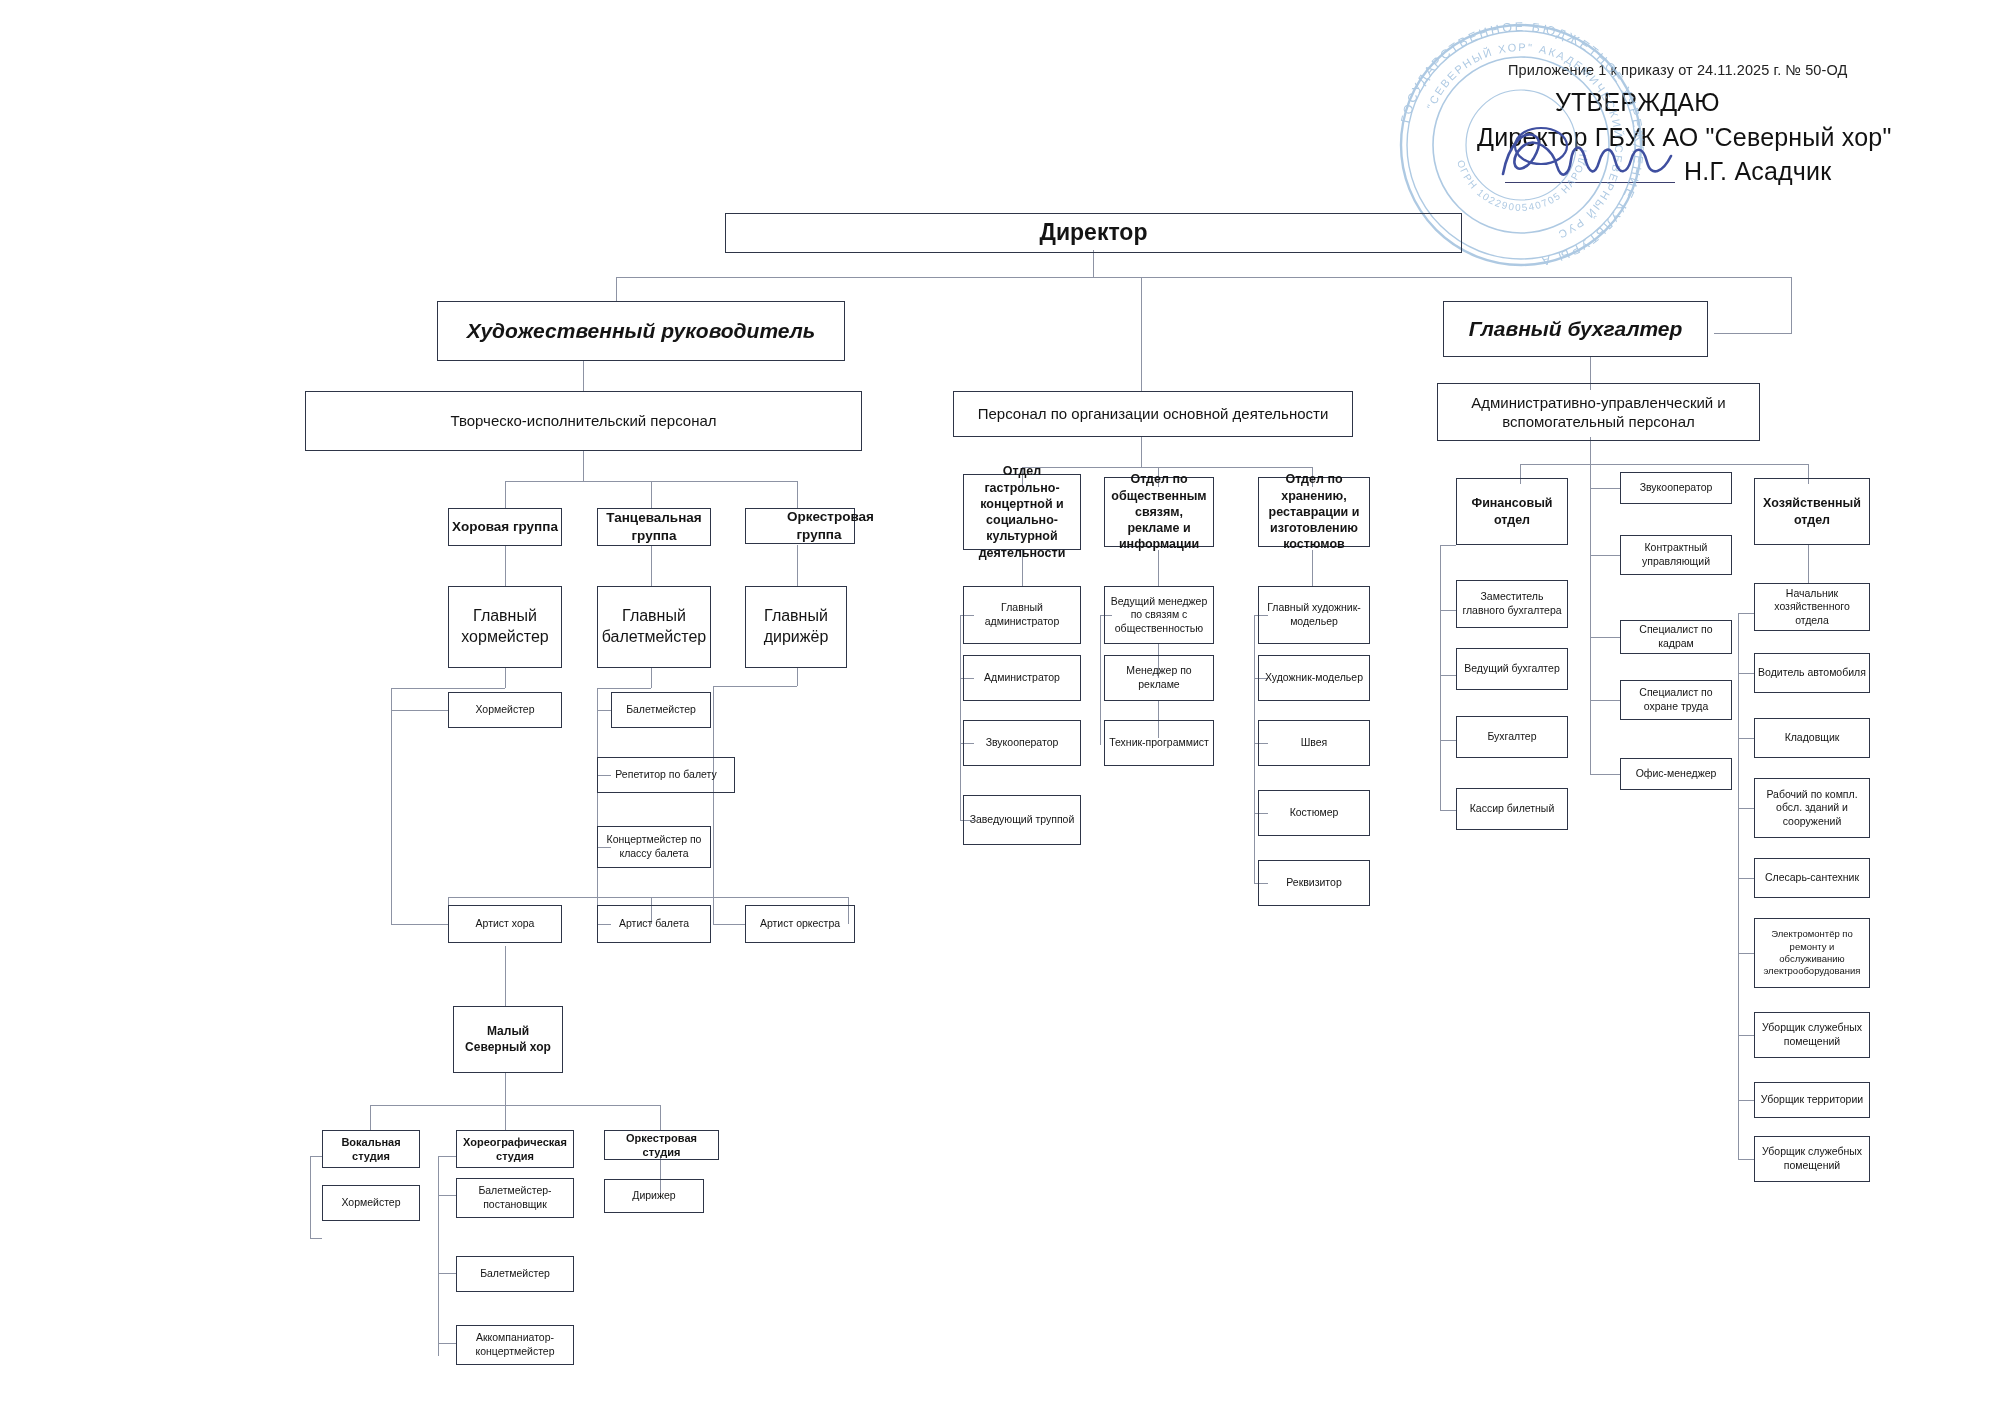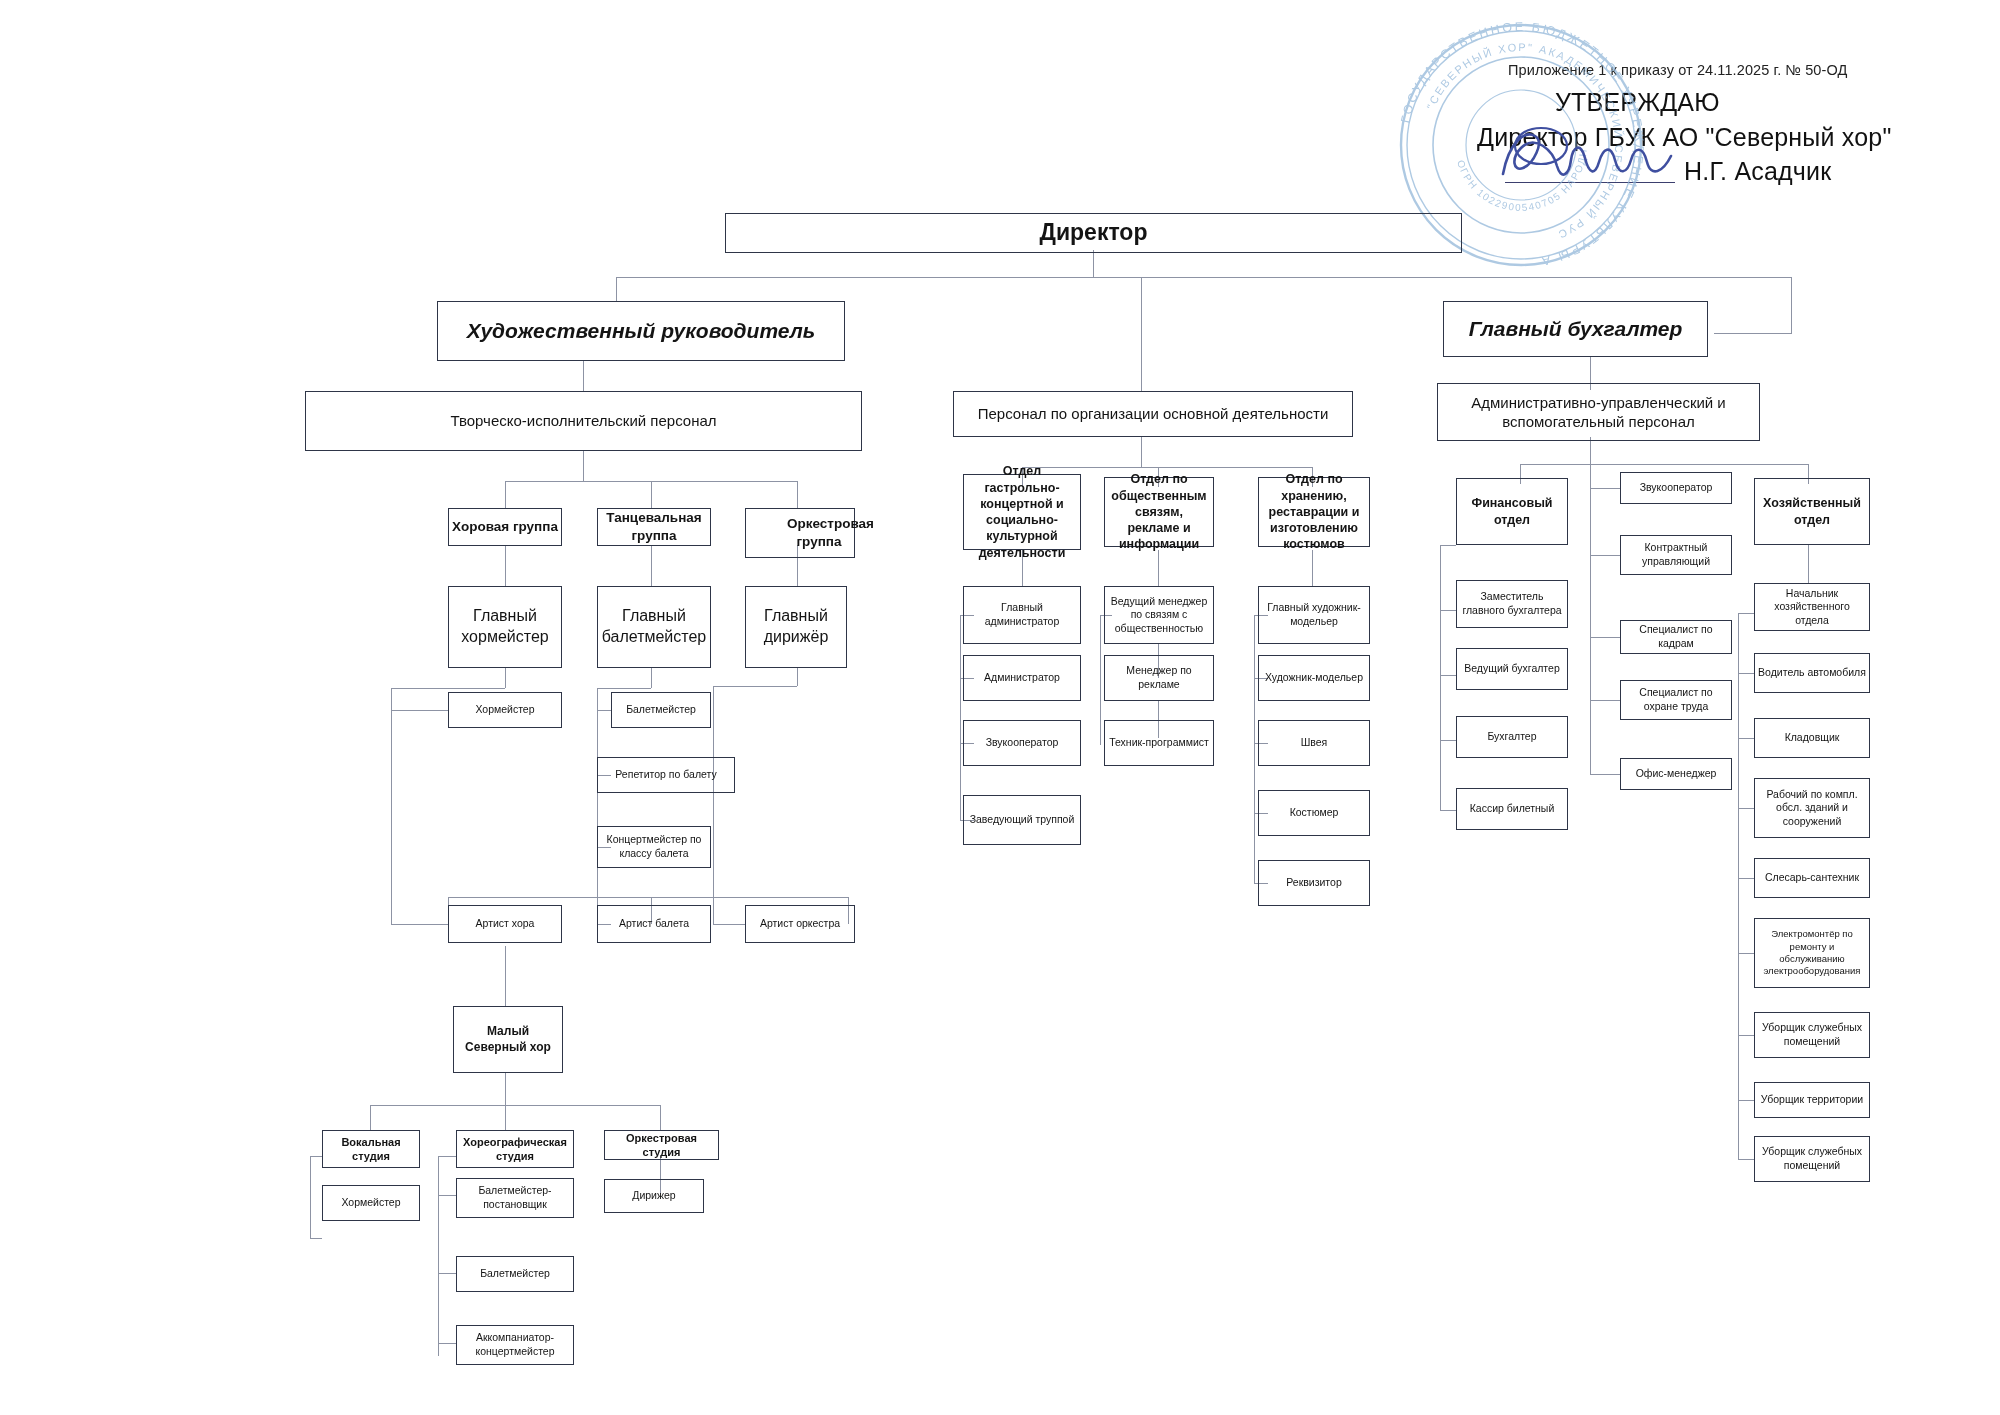--- a/index.html
+++ b/index.html
@@ -274,21 +274,21 @@
   <div class="node t-l2" style="left:1437px;top:383px;width:323px;height:58px;">
     <span>Административно-управленческий и вспомогательный персонал</span>
   </div>
 
   <div class="node t-grp" style="left:448px;top:508px;width:114px;height:38px;">
     <span>Хоровая группа</span>
   </div>
   <div class="node t-grp" style="left:597px;top:508px;width:114px;height:38px;">
     <span>Танцевальная группа</span>
   </div>
-  <div class="node t-grp" style="left:745px;top:508px;width:110px;height:50px;padding-left:41px;">
+  <div class="node t-grp" style="left:745px;top:508px;width:110px;height:36px;padding-left:41px;">
     <span>Оркестровая группа</span>
   </div>
 
   <div class="node t-chief" style="left:448px;top:586px;width:114px;height:82px;">
     <span>Главный хормейстер</span>
   </div>
   <div class="node t-chief" style="left:597px;top:586px;width:114px;height:82px;">
     <span>Главный балетмейстер</span>
   </div>
   <div class="node t-chief" style="left:745px;top:586px;width:102px;height:82px;">

